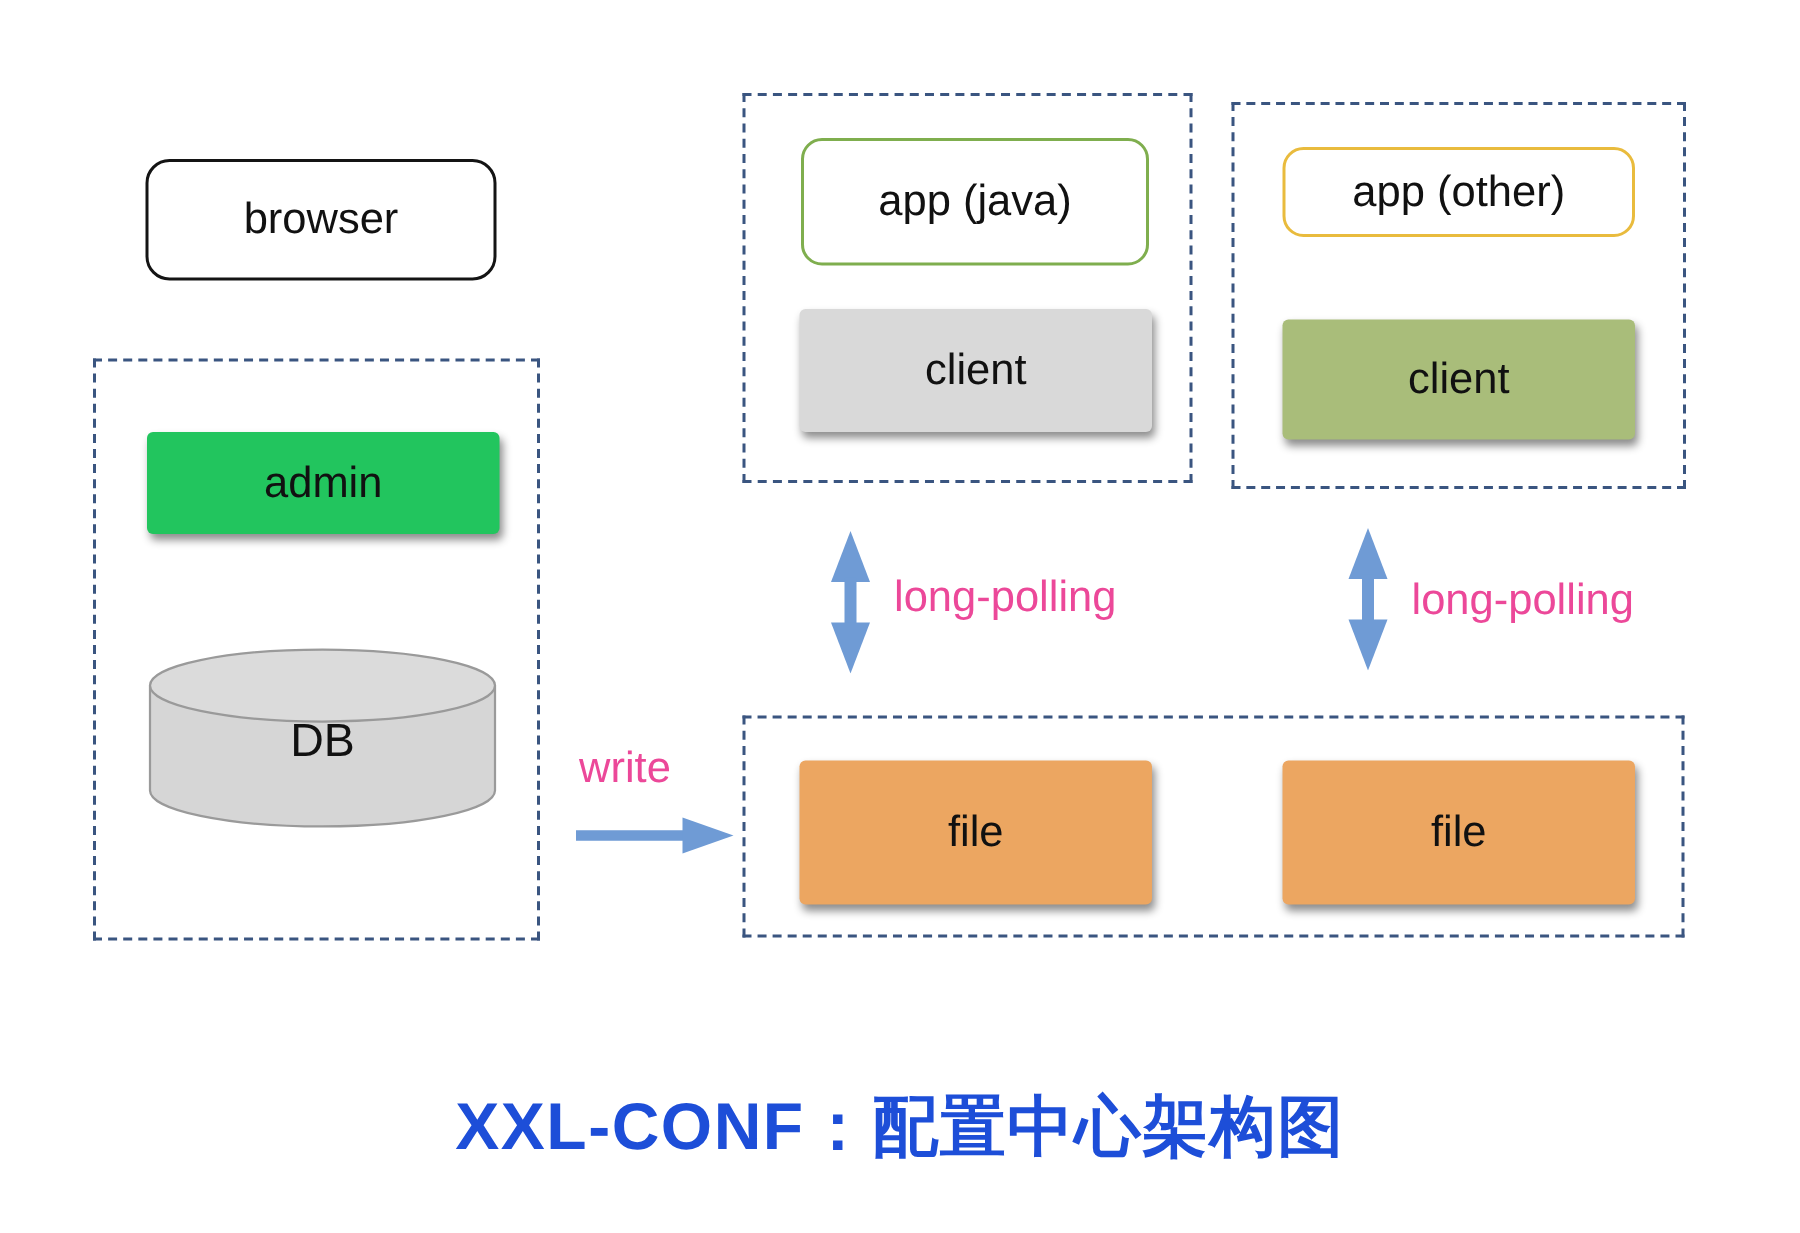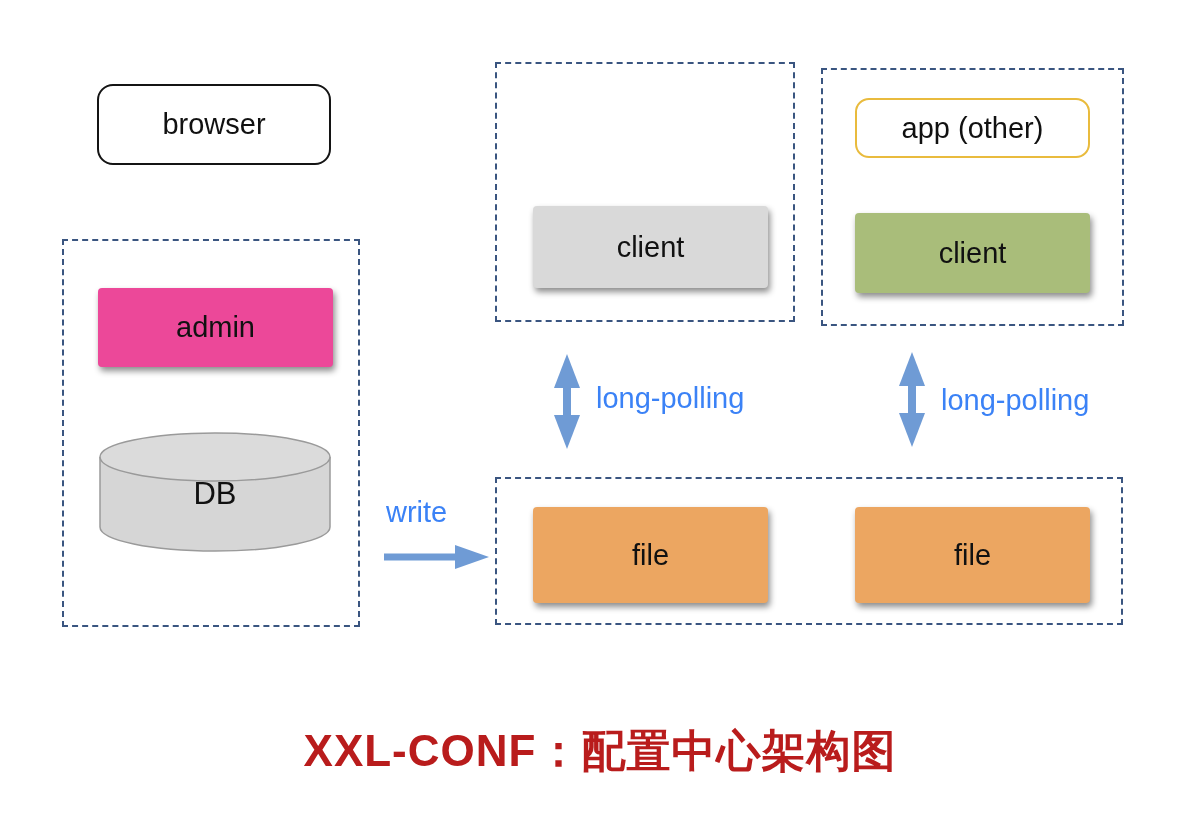--- a/index.html
+++ b/index.html
@@ -3,33 +3,33 @@
 <meta charset="utf-8">
 <style>
   html,body{margin:0;padding:0;background:#ffffff;}
   body{font-family:"Liberation Sans","DejaVu Sans",sans-serif;color:#111;}
   .canvas{position:relative;width:1200px;height:822px;background:#ffffff;overflow:hidden;}
 
   .node{position:absolute;display:flex;align-items:center;justify-content:center;
         font-size:29px;color:#111;box-sizing:border-box;}
 
   
-  .browser{left:97px;top:84px;width:234px;height:81px;border:2.5px solid #141414;
+  .browser{left:97px;top:106px;width:234px;height:81px;border:2.5px solid #141414;
            border-radius:16px;background:#fff;}
 
   
   .group{position:absolute;border:2px dashed #3a5580;box-sizing:border-box;}
   .group-admin{left:62px;top:239px;width:298px;height:388px;}
   .group-java{left:495px;top:62px;width:300px;height:260px;}
   .group-other{left:821px;top:68px;width:303px;height:258px;}
   .group-file{left:495px;top:477px;width:628px;height:148px;}
 
   
   .box{border-radius:4px;box-shadow:2px 4px 6px rgba(0,0,0,0.45);}
-  .admin{left:98px;top:288px;width:235px;height:79px;background:#ec4899;}
+  .admin{left:98px;top:288px;width:235px;height:68px;background:#22c55e;}
   .client-gray{left:533px;top:206px;width:235px;height:82px;background:#d9d9d9;}
   .client-olive{left:855px;top:213px;width:235px;height:80px;background:#a9bd7a;}
   .file-box{width:235px;height:96px;background:#eca661;}
   .file-left{left:533px;top:507px;}
   .file-right{left:855px;top:507px;}
 
   
   .app-java{left:534px;top:92px;width:232px;height:85px;border:2px solid #7fae4e;
             border-radius:14px;background:#fff;}
   .app-other{left:855px;top:98px;width:235px;height:60px;border:2px solid #e9bb3d;
@@ -40,27 +40,27 @@
   .db-label{position:absolute;left:0;top:46px;width:100%;text-align:center;
             font-size:31px;color:#111;}
 
   
   .varrow{position:absolute;width:28px;height:95px;}
   .varrow-left{left:553px;top:354px;}
   .varrow-right{left:898px;top:352px;}
   .harrow{position:absolute;left:383px;top:543px;width:108px;height:28px;}
 
   
-  .lbl{position:absolute;font-size:29px;color:#3b82f6;white-space:nowrap;}
+  .lbl{position:absolute;font-size:29px;color:#ec4899;white-space:nowrap;}
   .lp-left{left:596px;top:382px;}
   .lp-right{left:941px;top:384px;}
   .write-lbl{left:386px;top:496px;text-align:center;}
 
   .title{position:absolute;left:0;top:722px;width:100%;text-align:center;
-         font-size:44px;font-weight:bold;color:#b91c1c;letter-spacing:1px;}
+         font-size:44px;font-weight:bold;color:#1d4ed8;letter-spacing:1px;}
 </style>
 </head>
 <body>
 
 <div class="canvas">
 
   <div class="node browser">
     <span>browser</span>
   </div>
 
@@ -70,20 +70,23 @@
   </div>
   <div class="db-wrap">
     <svg width="236" height="124" viewBox="0 0 236 124">
       <path d="M3 27 L3 97 A115 24 0 0 0 233 97 L233 27" fill="#d6d6d6" stroke="#9a9a9a" stroke-width="1.5"></path>
       <ellipse cx="118" cy="27" rx="115" ry="24" fill="#dbdbdb" stroke="#9a9a9a" stroke-width="1.5"></ellipse>
     </svg>
     <div class="db-label">DB</div>
   </div>
 
   <div class="group group-java"></div>
+  <div class="node app-java">
+    <span>app (java)</span>
+  </div>
   <div class="node box client-gray">
     <span>client</span>
   </div>
 
   <div class="group group-other"></div>
   <div class="node app-other">
     <span>app (other)</span>
   </div>
   <div class="node box client-olive">
     <span>client</span>

